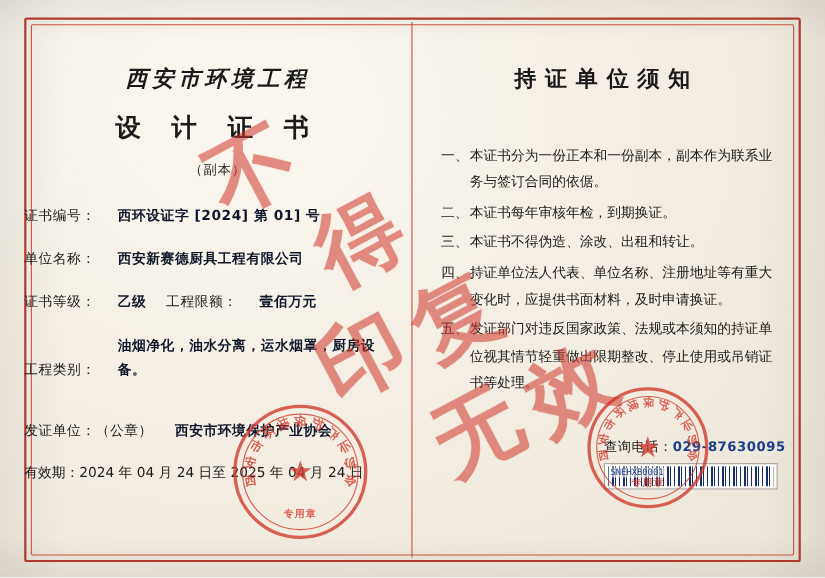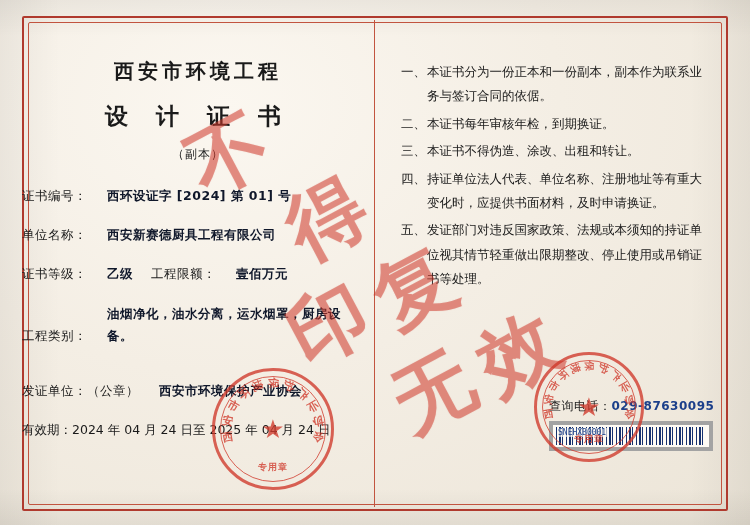--- a/index.html
+++ b/index.html
@@ -69,20 +69,21 @@
   .cert-title1, .cert-title2 {
     text-align: center;
     color: #1a1a1a;
     font-weight: bold;
     letter-spacing: 4px;
     font-family: "DejaVu Sans", "Liberation Sans", sans-serif;
   }
   .cert-title1 {
     margin-top: 42px;
     font-size: 20px;
+    font-style: italic;
   }
   .cert-title2 {
     margin-top: 16px;
     font-size: 23px;
     letter-spacing: 10px;
   }
   .cert-sub {
     text-align: center;
     margin-top: 14px;
     font-size: 12px;
@@ -168,21 +169,21 @@
     color: #1a1a1a;
     letter-spacing: 0.5px;
   }
   .phone-num { color: #1b3f8a; font-weight: bold; }
   .barcode-box {
     position: absolute;
     left: 174px;
     top: 405px;
     width: 156px;
     height: 22px;
-    border: 4px solid #a3a3a3;
+    border: 1px solid #a3a3a3;
     background: #fdfaf4;
     overflow: hidden;
   }
   .barcode-box .bars {
     position: absolute;
     inset: 2px 3px 2px 3px;
     background: repeating-linear-gradient(90deg,
       #15306e 0px, #15306e 1px, transparent 1px, transparent 3px,
       #15306e 3px, #15306e 5px, transparent 5px, transparent 6px,
       #15306e 6px, #15306e 7px, transparent 7px, transparent 10px);
@@ -322,20 +323,21 @@
       </div>
 
       <div class="field-row valid-row">
         <span class="valid-text">有效期：2024 年 04 月 24 日至 2025 年 04 月 24 日</span>
       </div>
 
     </div>
   </div>
 
   <div class="col col-right">
+    <div class="notice-title">持证单位须知</div>
 
     <div class="notice-list">
       <div class="notice-item">
         <span class="notice-num">一、</span>
         <span class="notice-text">本证书分为一份正本和一份副本，副本作为联系业务与签订合同的依倨。</span>
       </div>
       <div class="notice-item">
         <span class="notice-num">二、</span>
         <span class="notice-text">本证书每年审核年检，到期换证。</span>
       </div>

